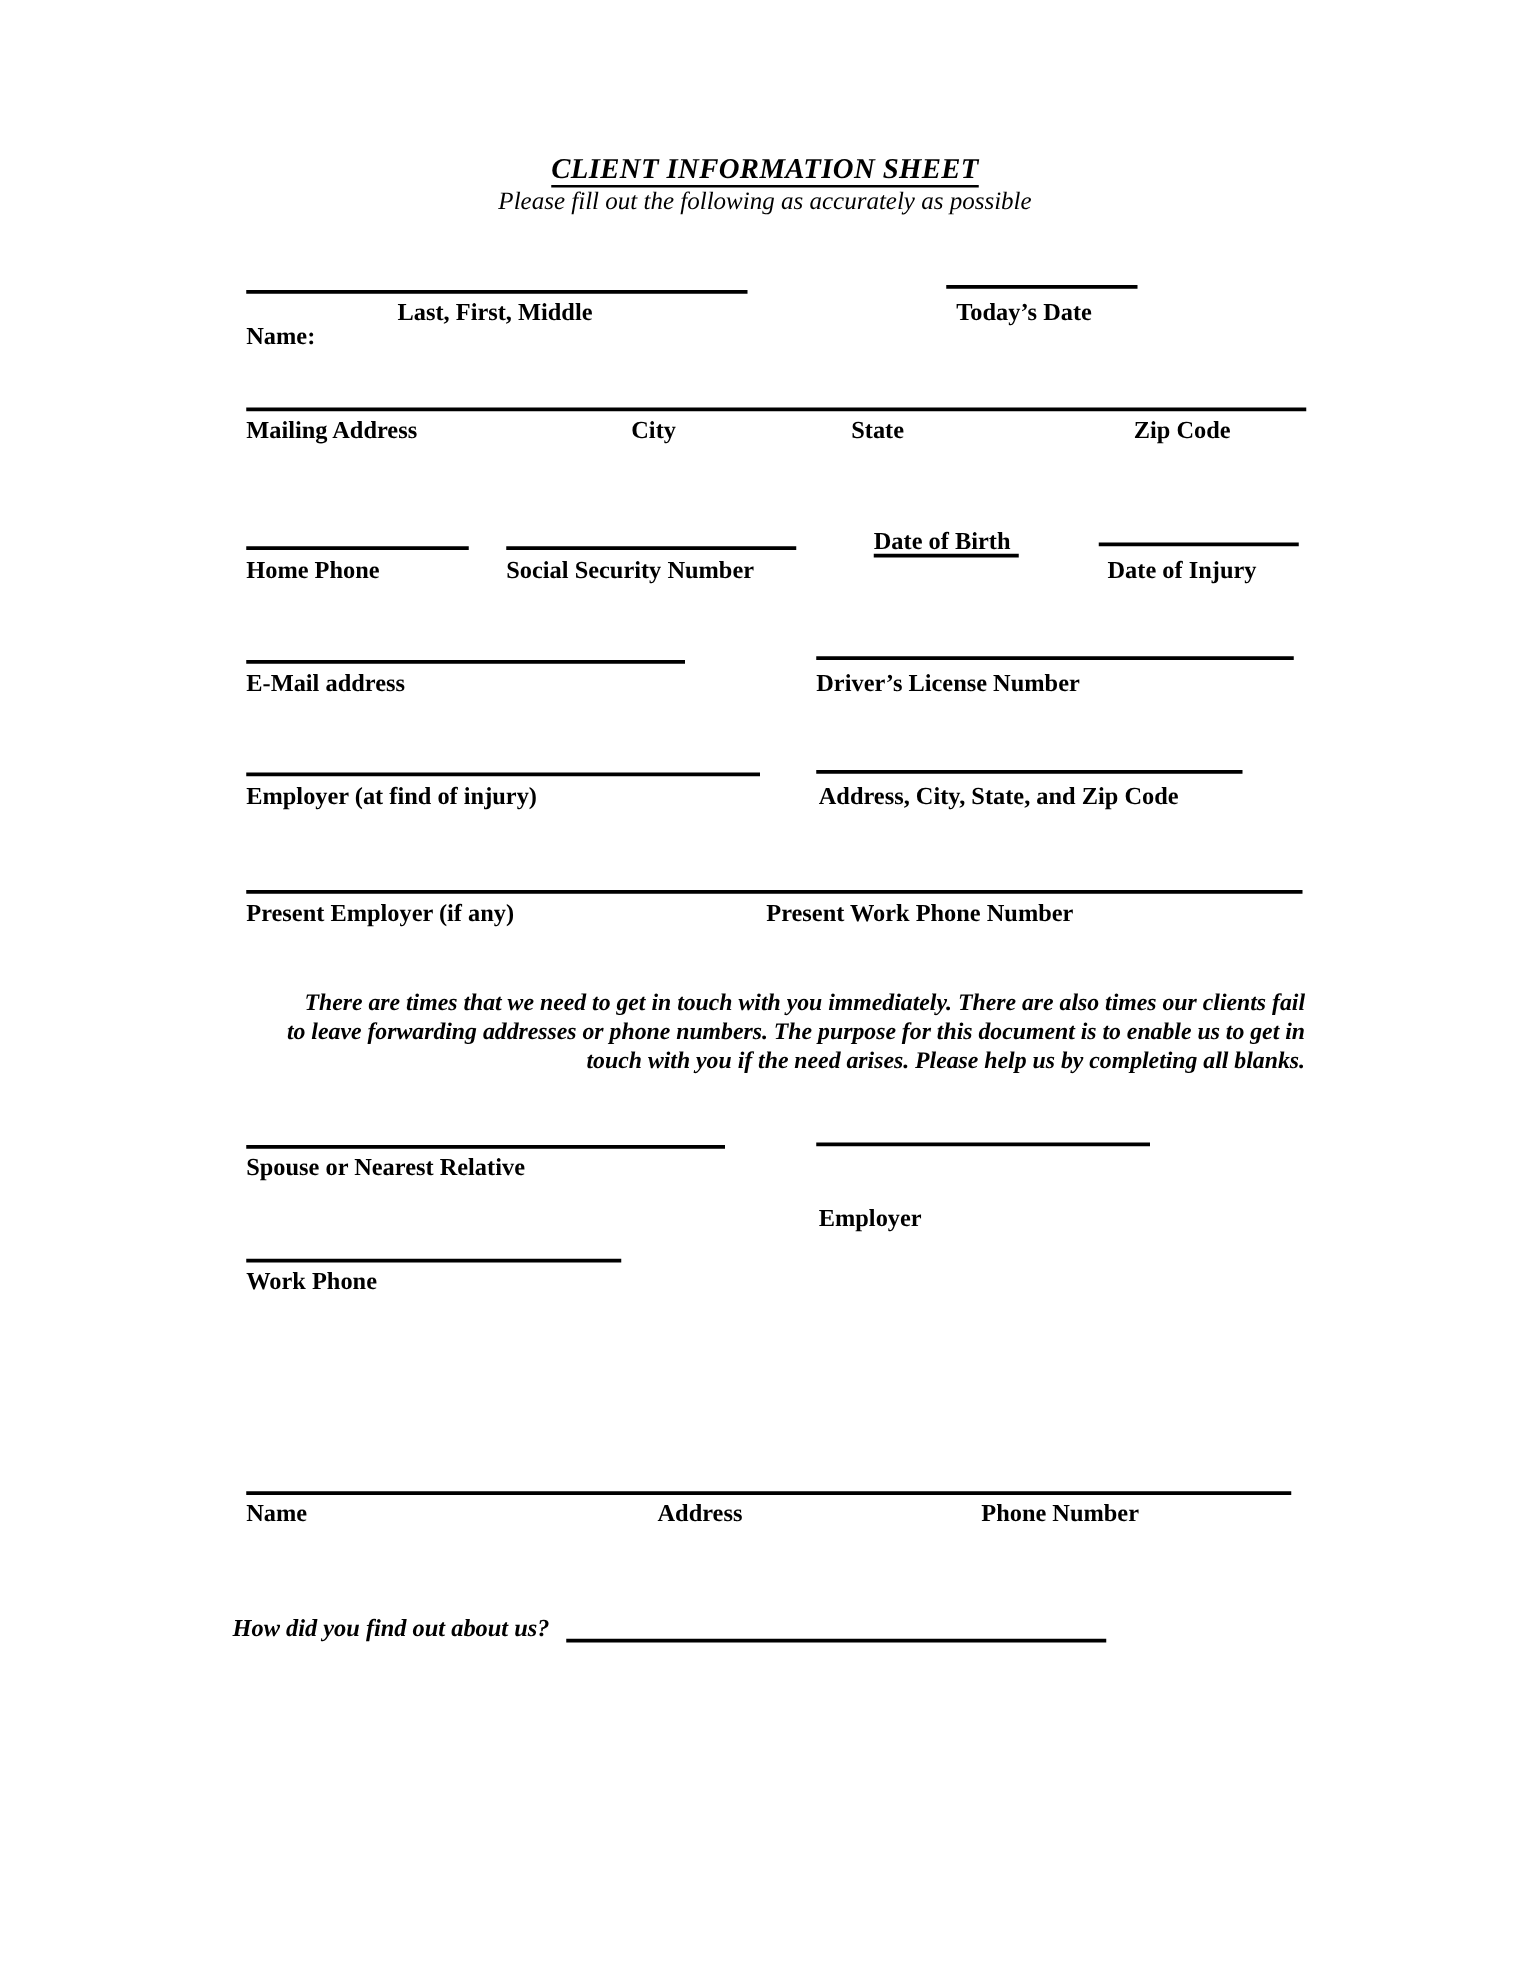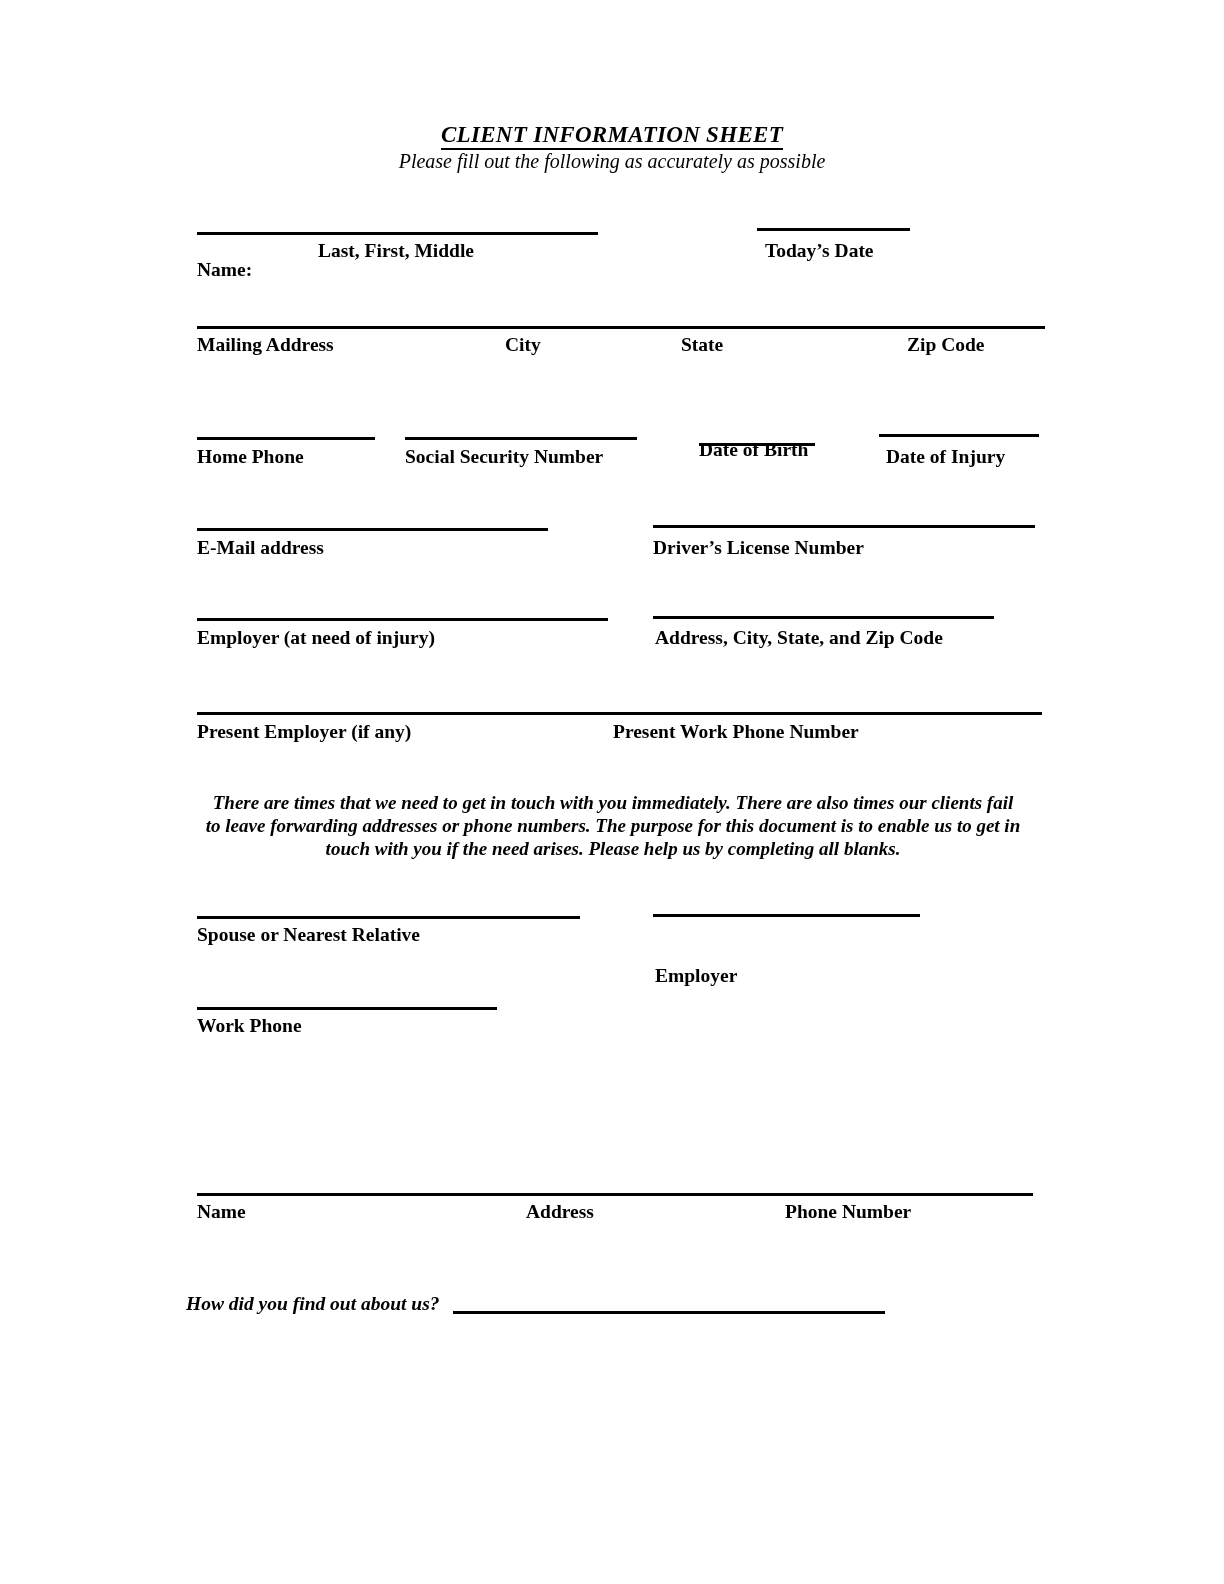--- a/index.html
+++ b/index.html
@@ -98,42 +98,42 @@
   <div class="lbl" style="left:681px; top:335px;">State</div>
   <div class="lbl" style="left:907px; top:335px;">Zip Code</div>
 
   <div class="rule" style="left:197px; top:437px; width:178px;"></div>
   <div class="lbl" style="left:197px; top:447px;">Home Phone</div>
 
   <div class="rule" style="left:405px; top:437px; width:232px;"></div>
   <div class="lbl" style="left:405px; top:447px;">Social Security Number</div>
 
   <div class="rule" style="left:699px; top:443px; width:116px;"></div>
-  <div class="lbl" style="left:699px; top:440px;">Date of Birth</div>
+  <div class="lbl" style="left:699px; top:424px;">Date of Birth</div>
 
   <div class="rule" style="left:879px; top:434px; width:160px;"></div>
   <div class="lbl" style="left:886px; top:447px;">Date of Injury</div>
 
   <div class="rule" style="left:197px; top:528px; width:351px;"></div>
   <div class="lbl" style="left:197px; top:538px;">E-Mail address</div>
 
   <div class="rule" style="left:653px; top:525px; width:382px;"></div>
   <div class="lbl" style="left:653px; top:538px;">Driver’s License Number</div>
 
   <div class="rule" style="left:197px; top:618px; width:411px;"></div>
-  <div class="lbl" style="left:197px; top:628px;">Employer (at need of injury)</div>
+  <div class="lbl" style="left:197px; top:628px;">Employer (at find of injury)</div>
 
   <div class="rule" style="left:653px; top:616px; width:341px;"></div>
   <div class="lbl" style="left:655px; top:628px;">Address, City, State, and Zip Code</div>
 
   <div class="rule" style="left:197px; top:712px; width:845px;"></div>
   <div class="lbl" style="left:197px; top:722px;">Present Employer (if any)</div>
   <div class="lbl" style="left:613px; top:722px;">Present Work Phone Number</div>
 
-  <div class="para" style="left:182px; top:792px; width:862px;">
+  <div class="para" style="left:182px; top:792px; width:862px;text-align:right;">
     <div>There are times that we need to get in touch with you immediately.  There are also times our clients fail</div>
     <div>to leave forwarding addresses or phone numbers.  The purpose for this document is to enable us to get in</div>
     <div>touch with you if the need arises.  Please help us by completing all blanks.</div>
   </div>
 
   <div class="rule" style="left:197px; top:916px; width:383px;"></div>
   <div class="lbl" style="left:197px; top:925px;">Spouse or Nearest Relative</div>
 
   <div class="rule" style="left:653px; top:914px; width:267px;"></div>
   <div class="lbl" style="left:655px; top:966px;">Employer</div>

